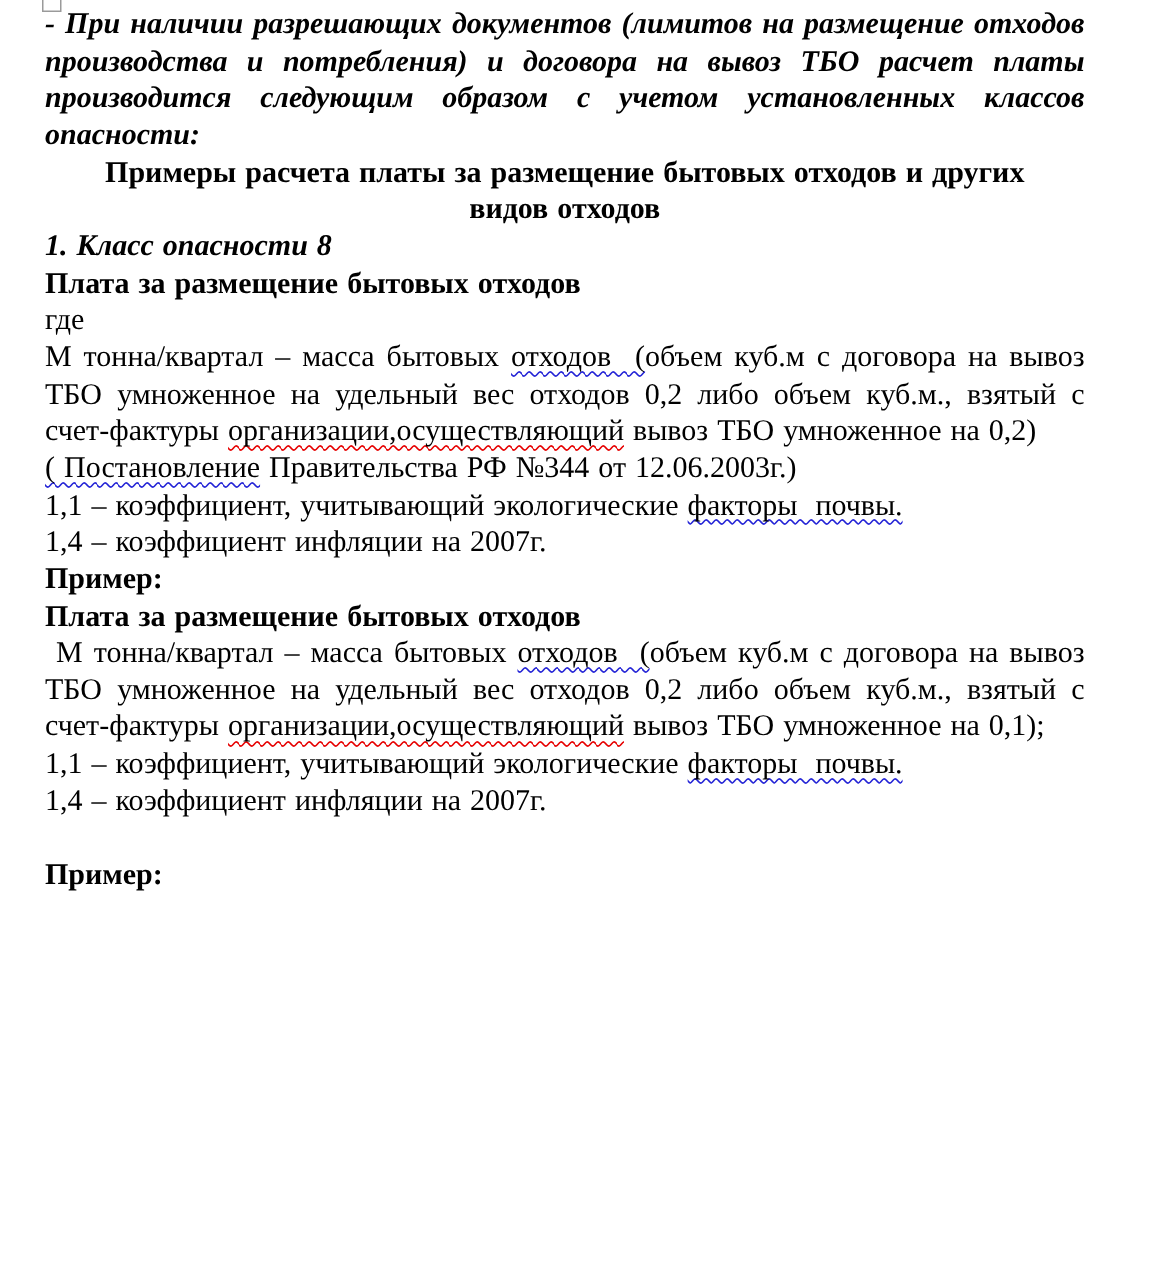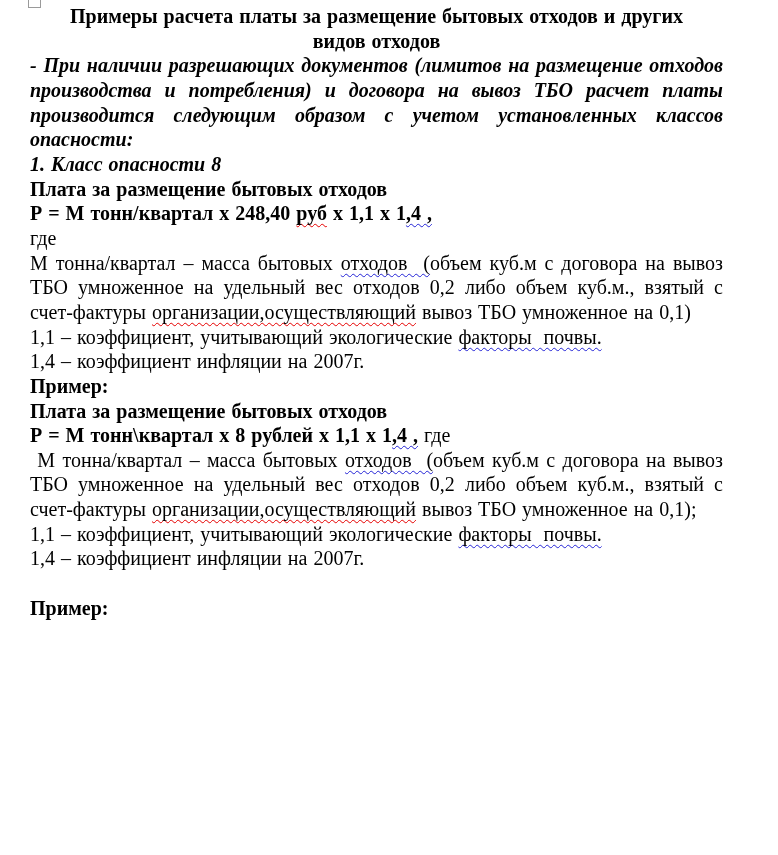--- a/index.html
+++ b/index.html
@@ -47,31 +47,30 @@
     text-decoration-skip-ink: none;
     text-underline-offset: 3px;
   }
 </style>
 </head>
 <body>
 
 <div class="page">
   <div class="anchor-square"></div>
   <div>
+      <p class="para"><span class="b i">- При наличии разрешающих документов (лимитов на размещение отходов производства и потребления) и договора на вывоз ТБО расчет платы производится следующим образом с учетом установленных классов опасности:</span></p>
       <p class="para center"><span class="b">Примеры расчета платы за размещение бытовых отходов и других</span><br><span class="b">видов отходов</span></p>
-      <p class="para"><span class="b i">- При наличии разрешающих документов (лимитов на размещение отходов производства и потребления) и договора на вывоз ТБО расчет платы производится следующим образом с учетом установленных классов опасности:</span></p>
       <p class="para"><span class="b i">1. Класс опасности 8</span></p>
       <p class="para"><span class="b">Плата за размещение бытовых отходов</span></p>
-      <p class="para"><span class="b">Р = М тонн/квартал х 248,40 </span><span class="b wavy-red">руб</span><span class="b"> х 1,1 х 1</span><span class="b wavy-blue">,4 ,</span></p>
       <p class="para"><span>где</span></p>
-      <p class="para"><span>М тонна/квартал – масса бытовых </span><span class="wavy-blue">отходов&nbsp; (</span><span>объем куб.м с договора на вывоз ТБО умноженное на удельный вес отходов 0,2 либо объем куб.м., взятый с счет-фактуры </span><span class="wavy-red">организации,осуществляющий</span><span> вывоз ТБО умноженное на 0,1)</span></p>
+      <p class="para"><span>М тонна/квартал – масса бытовых </span><span class="wavy-blue">отходов&nbsp; (</span><span>объем куб.м с договора на вывоз ТБО умноженное на удельный вес отходов 0,2 либо объем куб.м., взятый с счет-фактуры </span><span class="wavy-red">организации,осуществляющий</span><span> вывоз ТБО умноженное на 0,2)</span></p>
+      <p class="para"><span class="wavy-blue">( Постановление</span><span> Правительства РФ №344 от 12.06.2003г.)</span></p>
       <p class="para"><span>1,1 – коэффициент, учитывающий экологические </span><span class="wavy-blue">факторы&nbsp; почвы.</span></p>
       <p class="para"><span>1,4 – коэффициент инфляции на 2007г.</span></p>
       <p class="para"><span class="b">Пример:</span></p>
       <p class="para"><span class="b">Плата за размещение бытовых отходов</span></p>
-      <p class="para"><span class="b">Р = М тонн\квартал х 8 рублей х 1,1 х 1</span><span class="b wavy-blue">,4 ,</span><span> где</span></p>
       <p class="para"><span>&nbsp;М тонна/квартал – масса бытовых </span><span class="wavy-blue">отходов&nbsp; (</span><span>объем куб.м с договора на вывоз ТБО умноженное на удельный вес отходов 0,2 либо объем куб.м., взятый с счет-фактуры </span><span class="wavy-red">организации,осуществляющий</span><span> вывоз ТБО умноженное на 0,1);</span></p>
       <p class="para"><span>1,1 – коэффициент, учитывающий экологические </span><span class="wavy-blue">факторы&nbsp; почвы.</span></p>
       <p class="para"><span>1,4 – коэффициент инфляции на 2007г.</span></p>
       <p class="para">&nbsp;</p>
       <p class="para"><span class="b">Пример:</span></p>
     </div>
 </div>
 
 </body></html>

